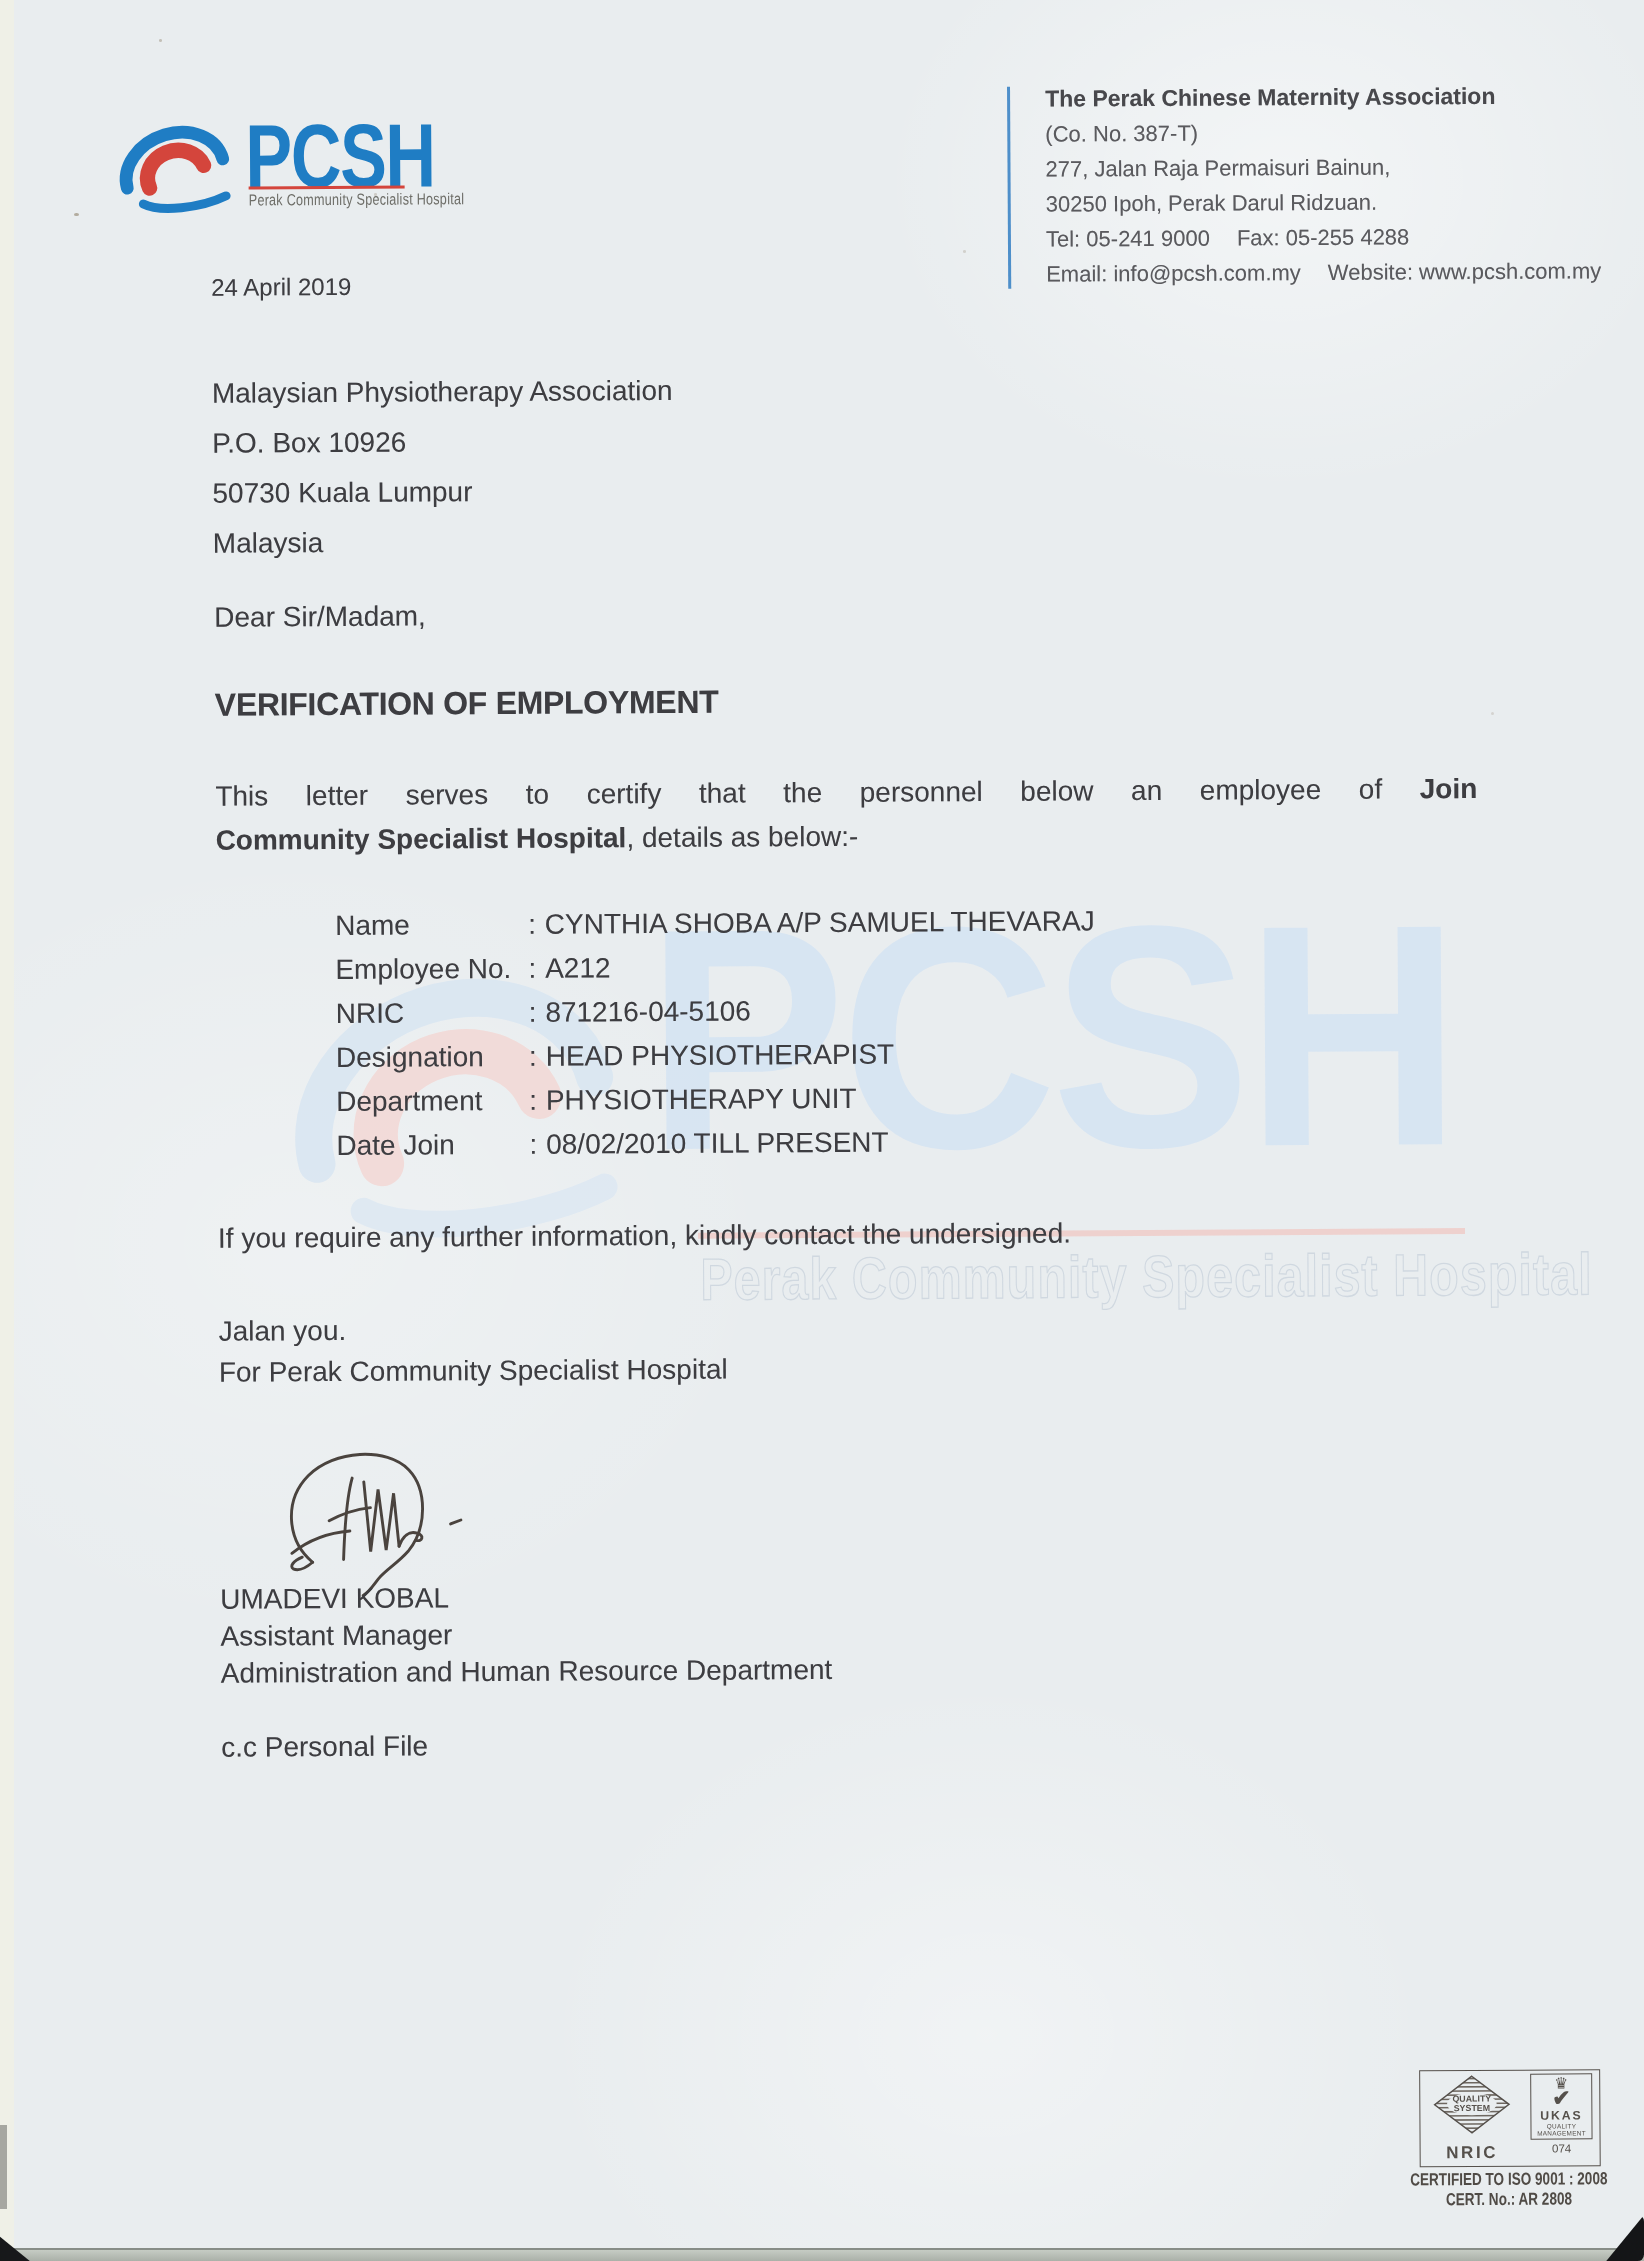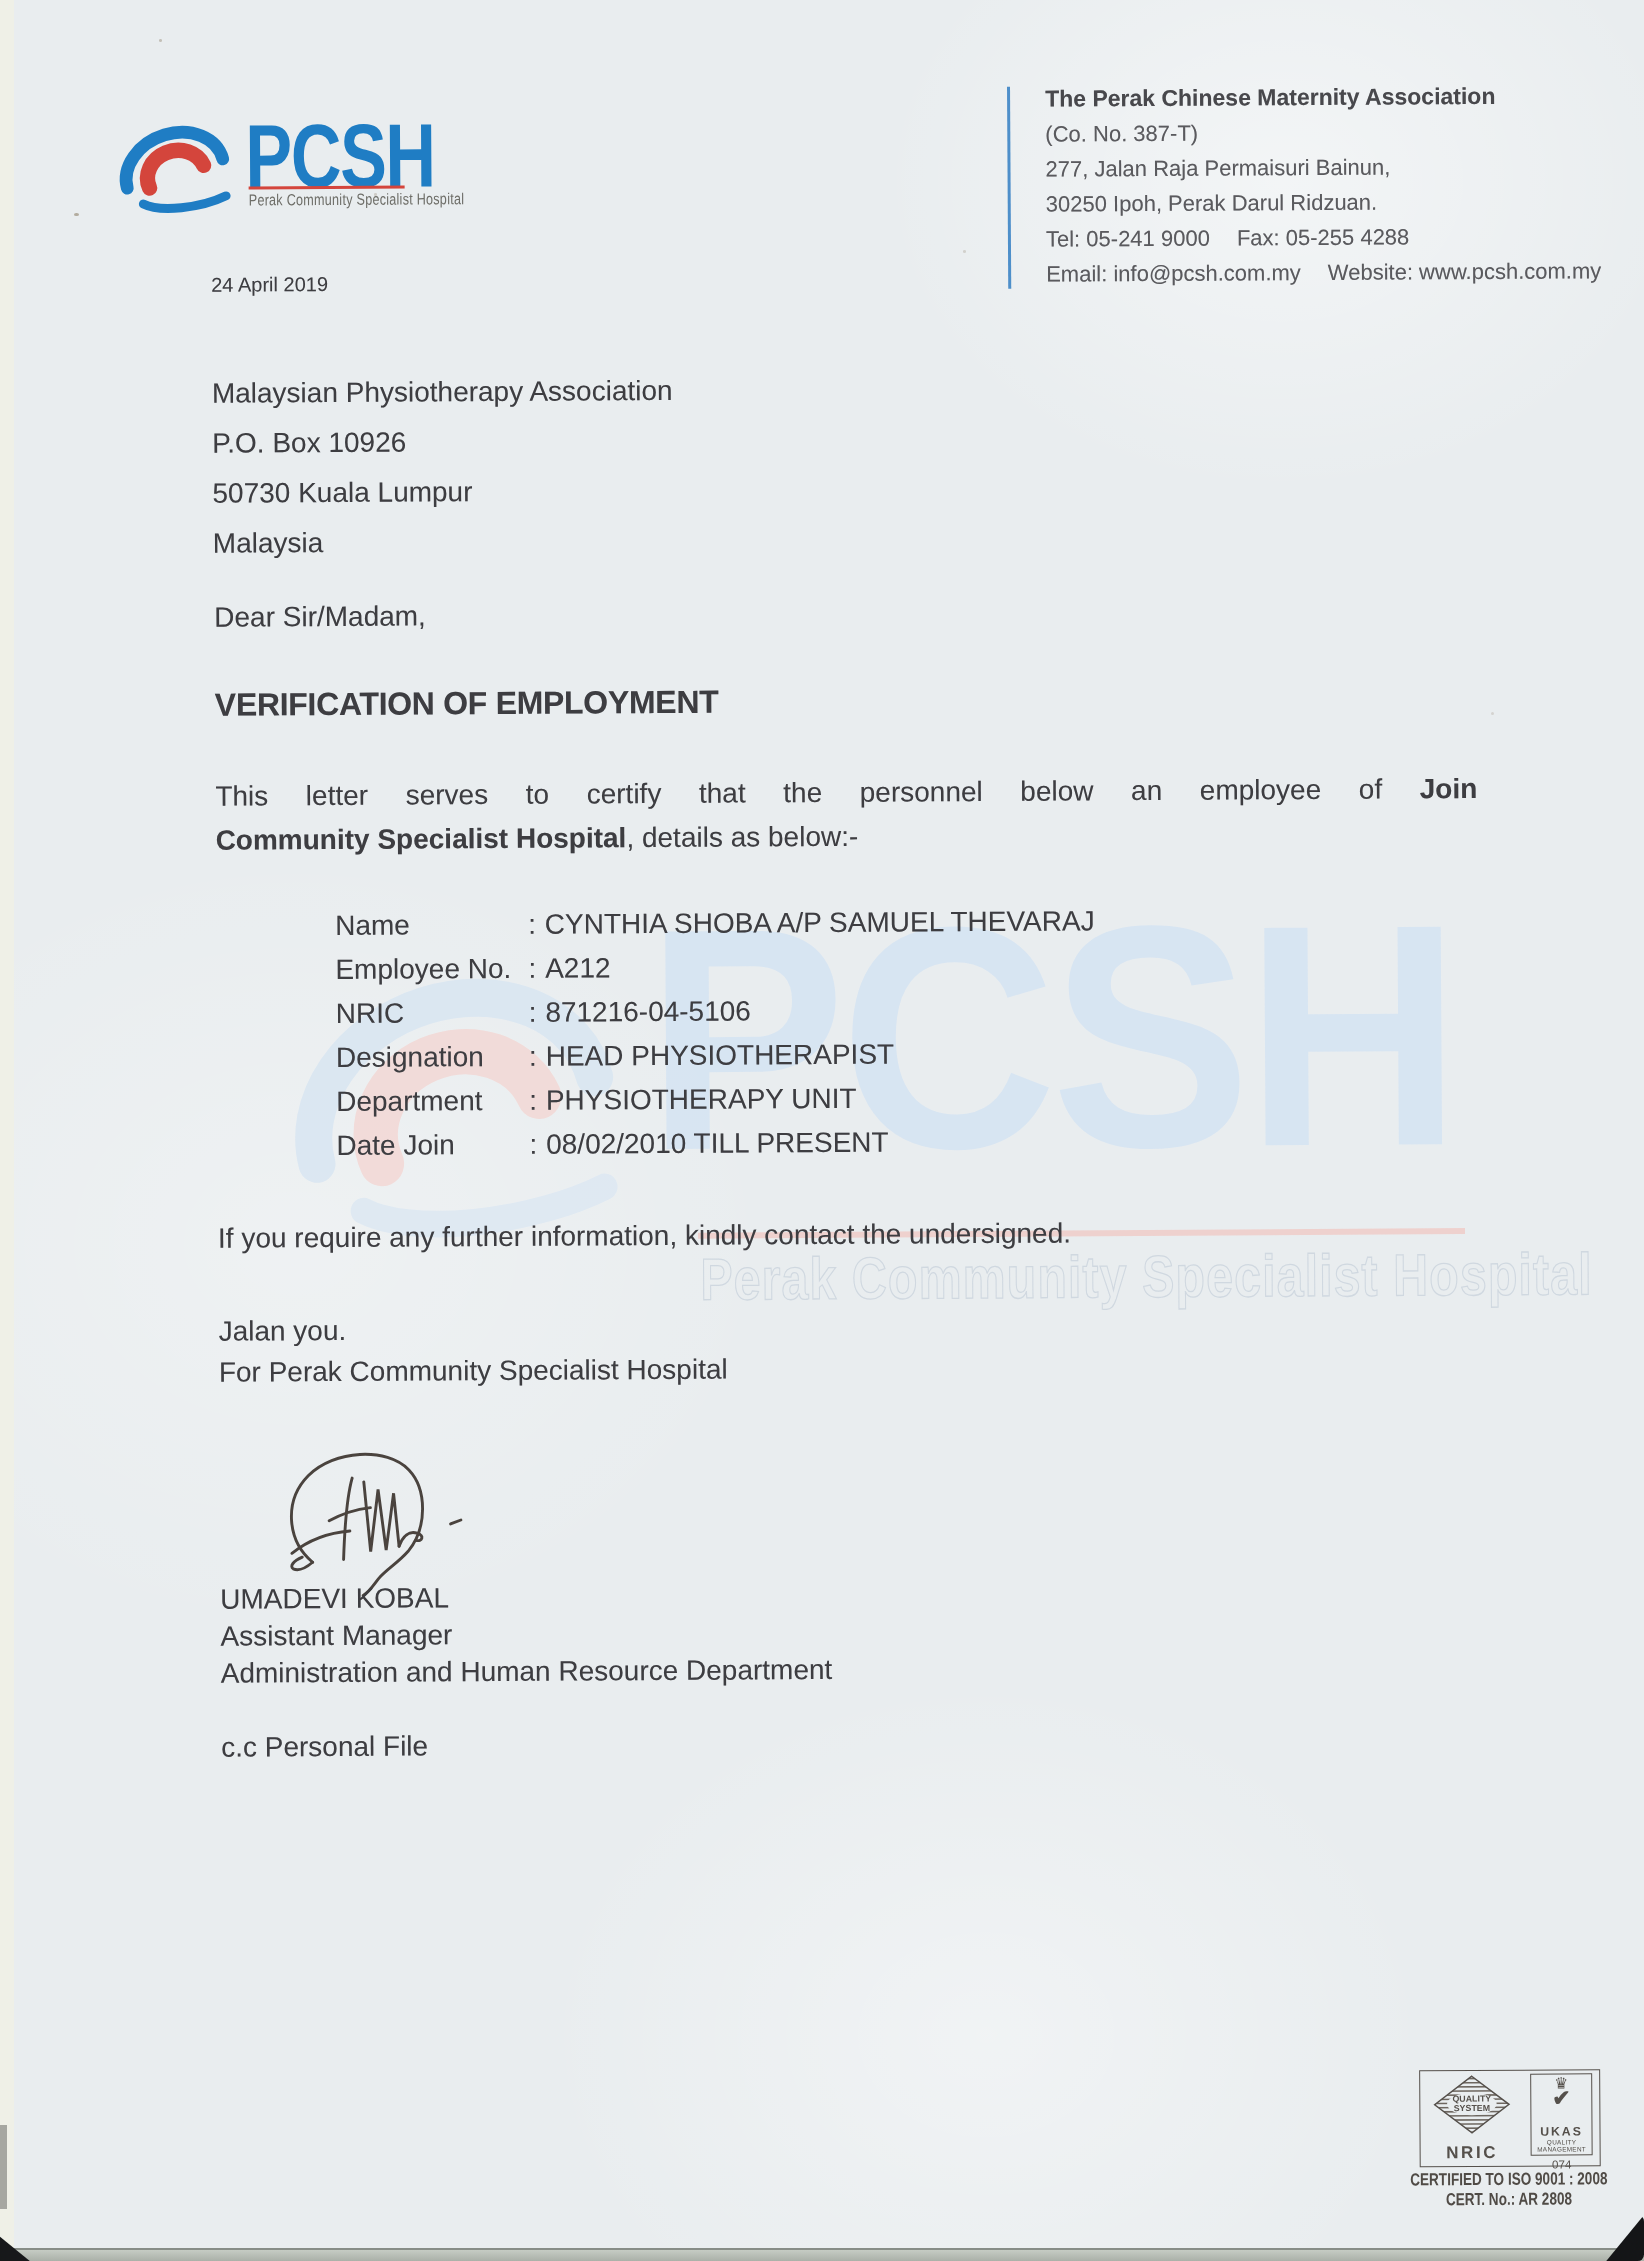--- a/index.html
+++ b/index.html
@@ -36,21 +36,21 @@
     font-size:16px;color:#6e6e68;transform:scaleX(.79);transform-origin:left top;letter-spacing:0.3px;
   }
 
   
   .contact-line-accent{position:absolute;left:1012px;top:88px;width:2.6px;height:202px;}
   .contact{position:absolute;left:1050px;top:83px;width:516px;font-size:22px;color:#5a5a5e;line-height:35px;white-space:nowrap;}
   .contact .org{font-size:23px;font-weight:700;color:#48484c;}
   .contact .gap{display:inline-block;width:27px;}
 
   
-  .date{position:absolute;left:215px;top:270px;font-size:20px;}
+  .date{position:absolute;left:215px;top:270px;font-size:24px;}
   .recipient{position:absolute;left:215px;top:365px;font-size:28px;line-height:50px;}
   .salutation{position:absolute;left:216px;top:598px;font-size:28px;}
   .subject{position:absolute;left:216px;top:683px;font-size:32px;font-weight:700;letter-spacing:-0.3px;}
   .bodytext{position:absolute;left:216px;top:771px;width:1262px;font-size:28px;line-height:44px;}
   .bodytext .l1{text-align:justify;text-align-last:justify;}
   .bodytext b{font-weight:700;}
 
   .details{position:absolute;left:335px;top:907px;font-size:28px;}
   .detail-row{display:flex;height:44px;align-items:flex-start;white-space:nowrap;}
   .detail-label{width:193px;}
@@ -92,21 +92,21 @@
   .cert-left{width:103px;display:flex;flex-direction:column;align-items:center;justify-content:space-between;padding:3.9px 0 2.6px 0;}
   .sirim-diamond{width:81px;height:59px;}
   .sirim-label{font-size:17px;font-weight:700;letter-spacing:2.6px;}
   .cert-right{flex:1;display:flex;flex-direction:column;align-items:center;padding-top:3.2px;}
   .ukas-box{
     width:57px;border:1.9px solid #55504b;display:flex;flex-direction:column;align-items:center;
     padding:1.3px 1.3px 1.9px 1.3px;
   }
   .ukas-crown{font-size:15.5px;line-height:15.5px;}
   .ukas-check{font-size:22px;line-height:19.3px;font-weight:700;margin-top:-2.6px;}
-  .ukas-name{font-size:12.3px;font-weight:700;letter-spacing:1.9px;margin-top:16px;}
+  .ukas-name{font-size:12.3px;font-weight:700;letter-spacing:1.9px;margin-top:0px;}
   .ukas-sub{font-size:6.4px;line-height:7px;letter-spacing:0.3px;text-align:center;}
   .ukas-number{font-size:11.6px;margin-top:2.6px;}
   .cert-lines{
     position:absolute;left:1372px;top:2173px;width:258px;text-align:center;
     font-size:17.4px;font-weight:700;line-height:20px;color:#504b46;
     transform:scaleX(.78);transform-origin:center top;white-space:nowrap;
   }
 
   
   .edge-left{position:absolute;left:0;top:0;width:14px;height:2261px;background:#eff0e7;}

